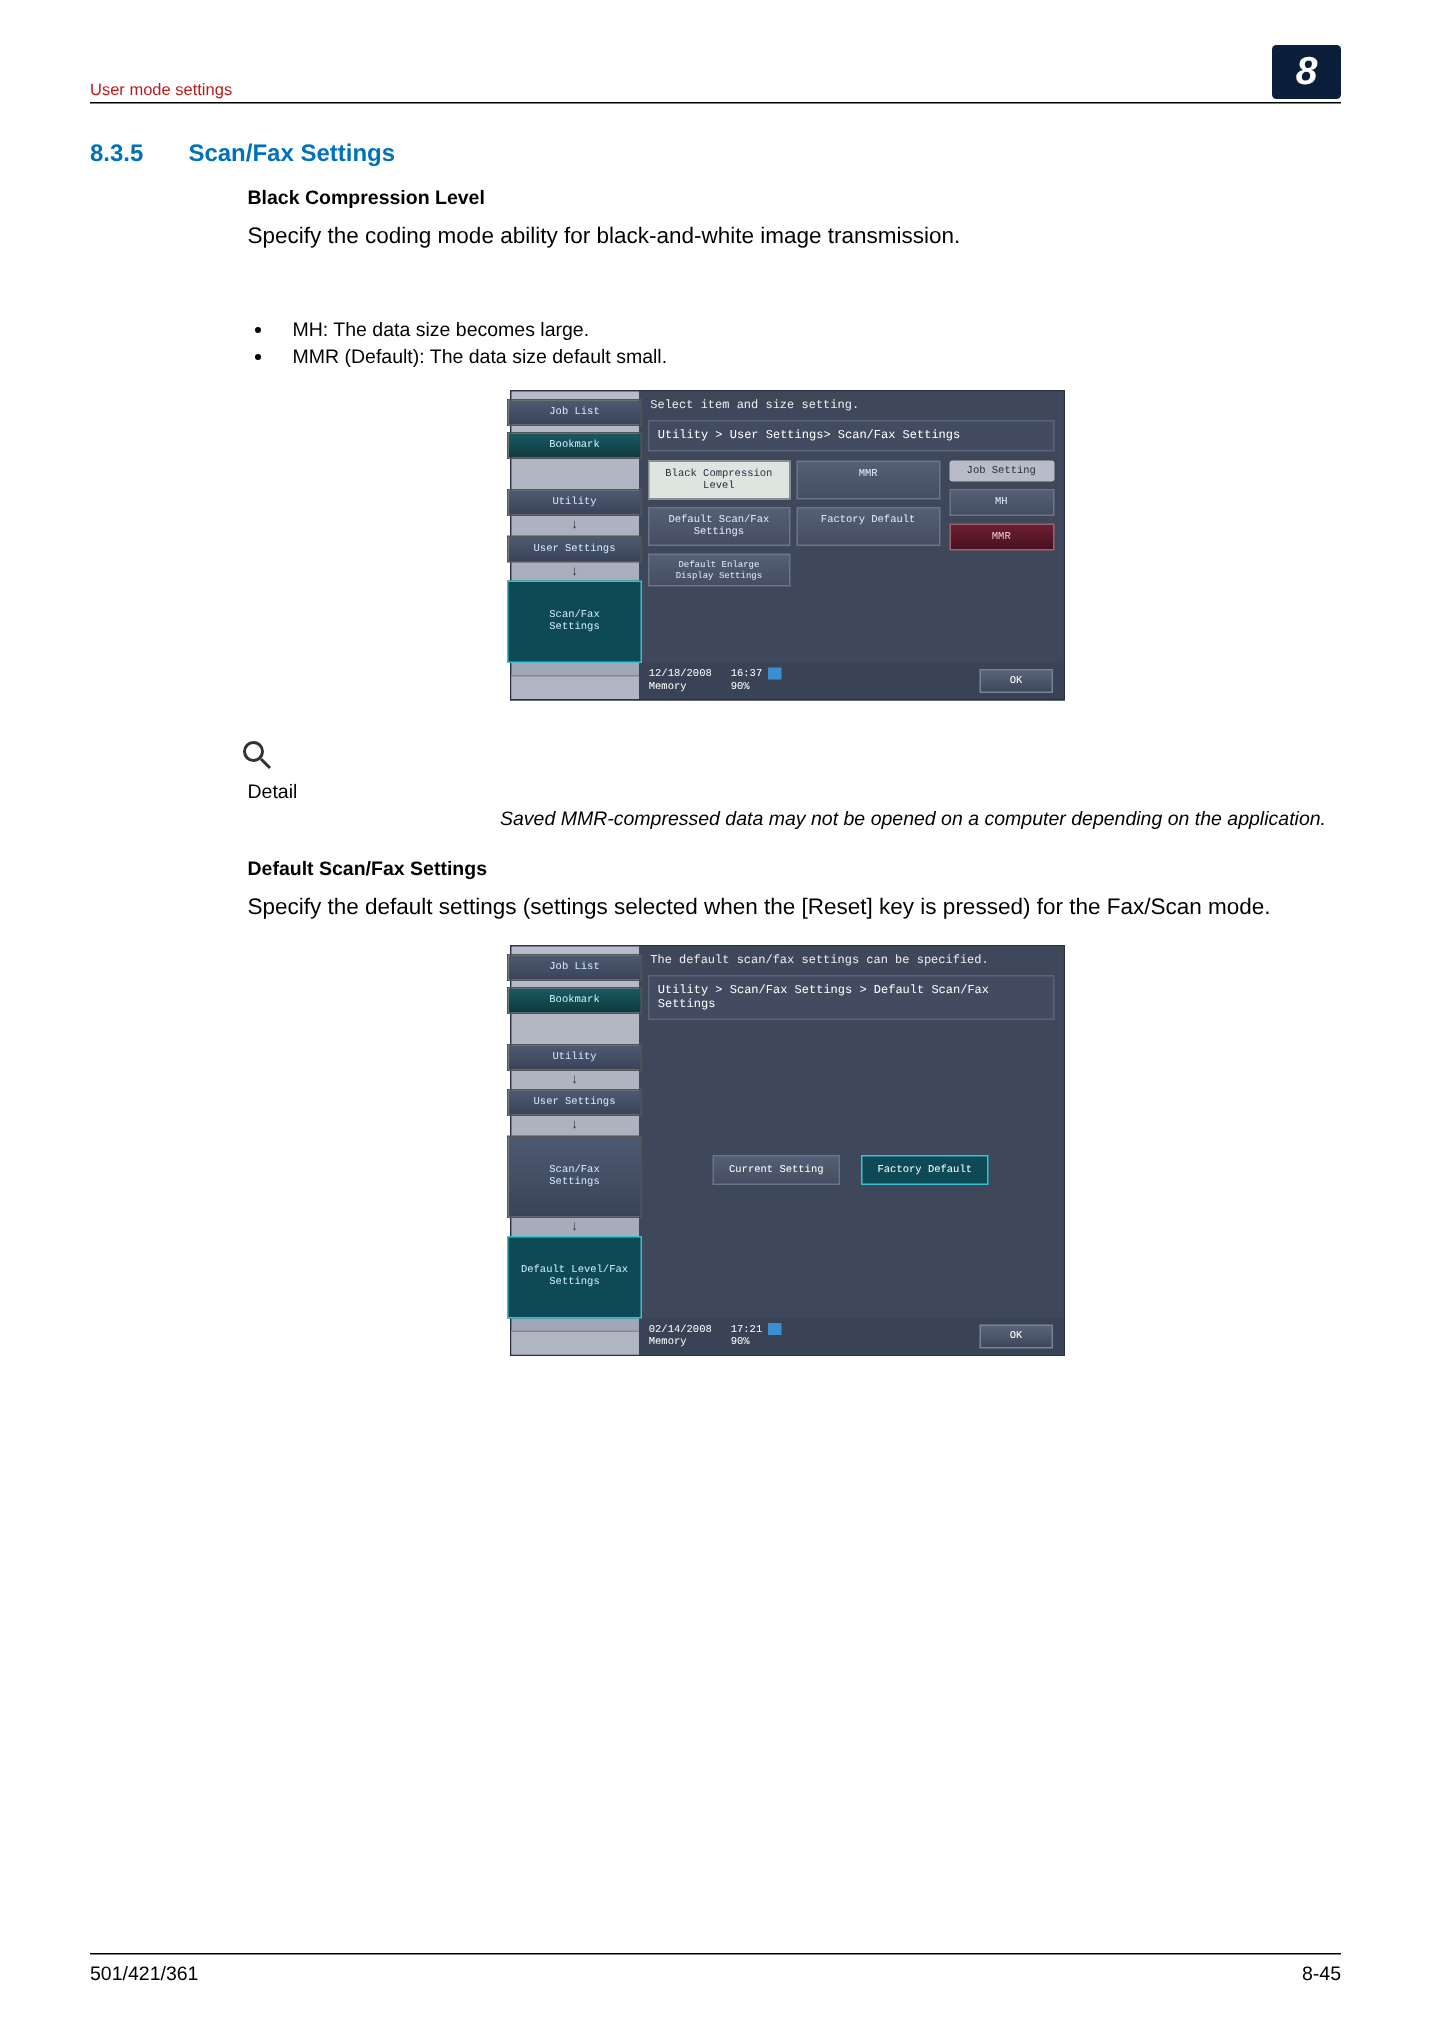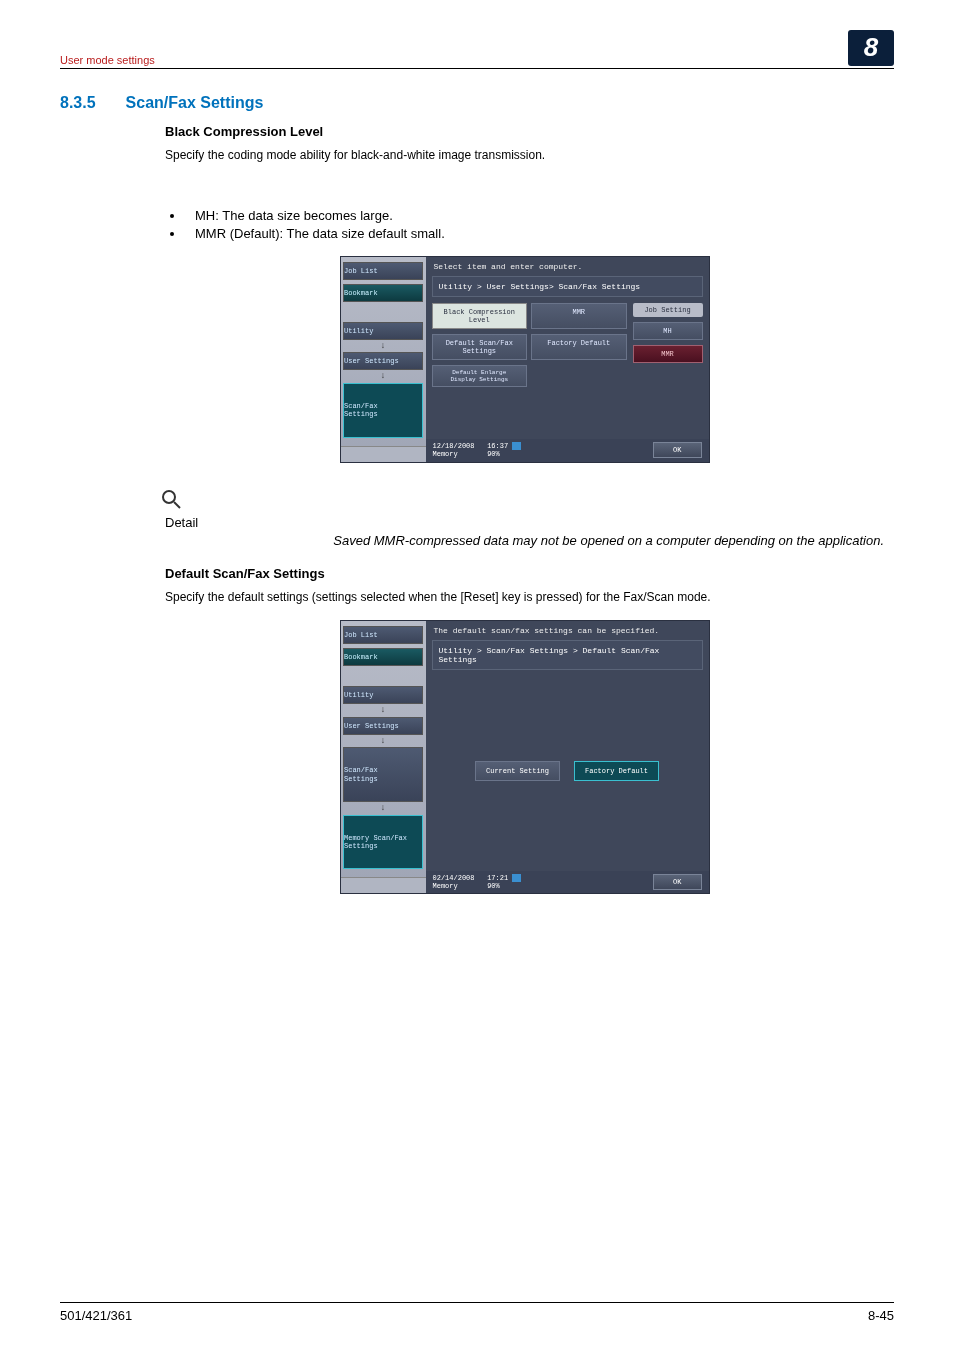--- a/index.html
+++ b/index.html
@@ -53,21 +53,21 @@
     font-weight: bold;
     font-size: 16px;
   }
   .content-block { margin-left: 105px; margin-right: 10px; }
   .sub-heading {
     font-weight: bold;
     font-size: 13px;
     margin: 12px 0 8px 0;
   }
   .body-text {
-    font-size: 12px;
+    font-size: 15px;
     margin: 5px 0;
     line-height: 1.4;
   }
   ul.bullets { list-style: disc; margin-left: 20px; margin-top: 44px; }
   ul.bullets li { font-size: 13px; margin: 3px 0; padding-left: 10px; }
   .detail-block { margin-top: 25px; }
   .detail-icon { font-size: 20px; margin-left: -5px; }
   .detail-label { font-weight: normal; font-size: 13px; }
   .detail-text { font-style: italic; font-size: 13px; margin-top: 3px; text-align: right; }
 
@@ -86,22 +86,22 @@
     width: 85px;
     background: linear-gradient(#b8bcc8, #9fa5b5);
     display: flex;
     flex-direction: column;
     align-items: center;
     padding-top: 5px;
     gap: 4px;
     position: relative;
   }
   .ss-tab, .ss-nav {
-    width: 80px;
-    text-align: left;
+    width: 90px;
+    text-align: center;
     padding: 4px 0;
     font-size: 7px;
     border: 1px solid #555;
     background: linear-gradient(#4e5a72, #3a4358);
     color: #d0e8ff;
   }
   .ss-nav.bookmark {
     background: linear-gradient(#1a5a62, #0d3a40);
     color: #c8f0ff;
   }
@@ -259,21 +259,21 @@
         <div class="ss-nav">Utility</div>
         <div class="ss-arrow">↓</div>
         <div class="ss-nav">User Settings</div>
         <div class="ss-arrow">↓</div>
         <div class="ss-nav active tall" style="white-space:pre-line">Scan/Fax
 Settings</div>
         <div class="ss-left-spacer"></div>
         <div class="ss-left-bottom"></div>
       </div>
       <div class="ss-main">
-        <div class="ss-topline">Select item and enter computer.</div>
+        <div class="ss-topline">Select item and size setting.</div>
         <div class="ss-breadcrumb">Utility &gt; User Settings&gt; Scan/Fax Settings</div>
         <div class="ss-body">
           <div class="ss-buttons-col">
             <div class="ss-btn-row">
               <div class="ss-btn half sel">Black Compression Level</div>
               <div class="ss-btn half">MMR</div>
             </div>
             <div class="ss-btn-row">
               <div class="ss-btn half">Default Scan/Fax Settings</div>
               <div class="ss-btn half">Factory Default</div>
@@ -318,21 +318,21 @@
         <div class="ss-tab">Job List</div>
         <div class="ss-nav bookmark">Bookmark</div>
         <div style="height:12px"></div>
         <div class="ss-nav">Utility</div>
         <div class="ss-arrow">↓</div>
         <div class="ss-nav">User Settings</div>
         <div class="ss-arrow">↓</div>
         <div class="ss-nav tall" style="white-space:pre-line">Scan/Fax
 Settings</div>
         <div class="ss-arrow">↓</div>
-        <div class="ss-nav active tall" style="white-space:pre-line">Memory Scan/Fax
+        <div class="ss-nav active tall" style="white-space:pre-line">Default Level/Fax
 Settings</div>
         <div class="ss-left-spacer"></div>
         <div class="ss-left-bottom"></div>
       </div>
       <div class="ss-main">
         <div class="ss-topline">The default scan/fax settings can be specified.</div>
         <div class="ss-breadcrumb">Utility &gt; Scan/Fax Settings &gt; Default Scan/Fax Settings</div>
         <div class="ss-body">
           <div class="ss-body-center">
             <div class="ss-center-btn">Current Setting</div>

